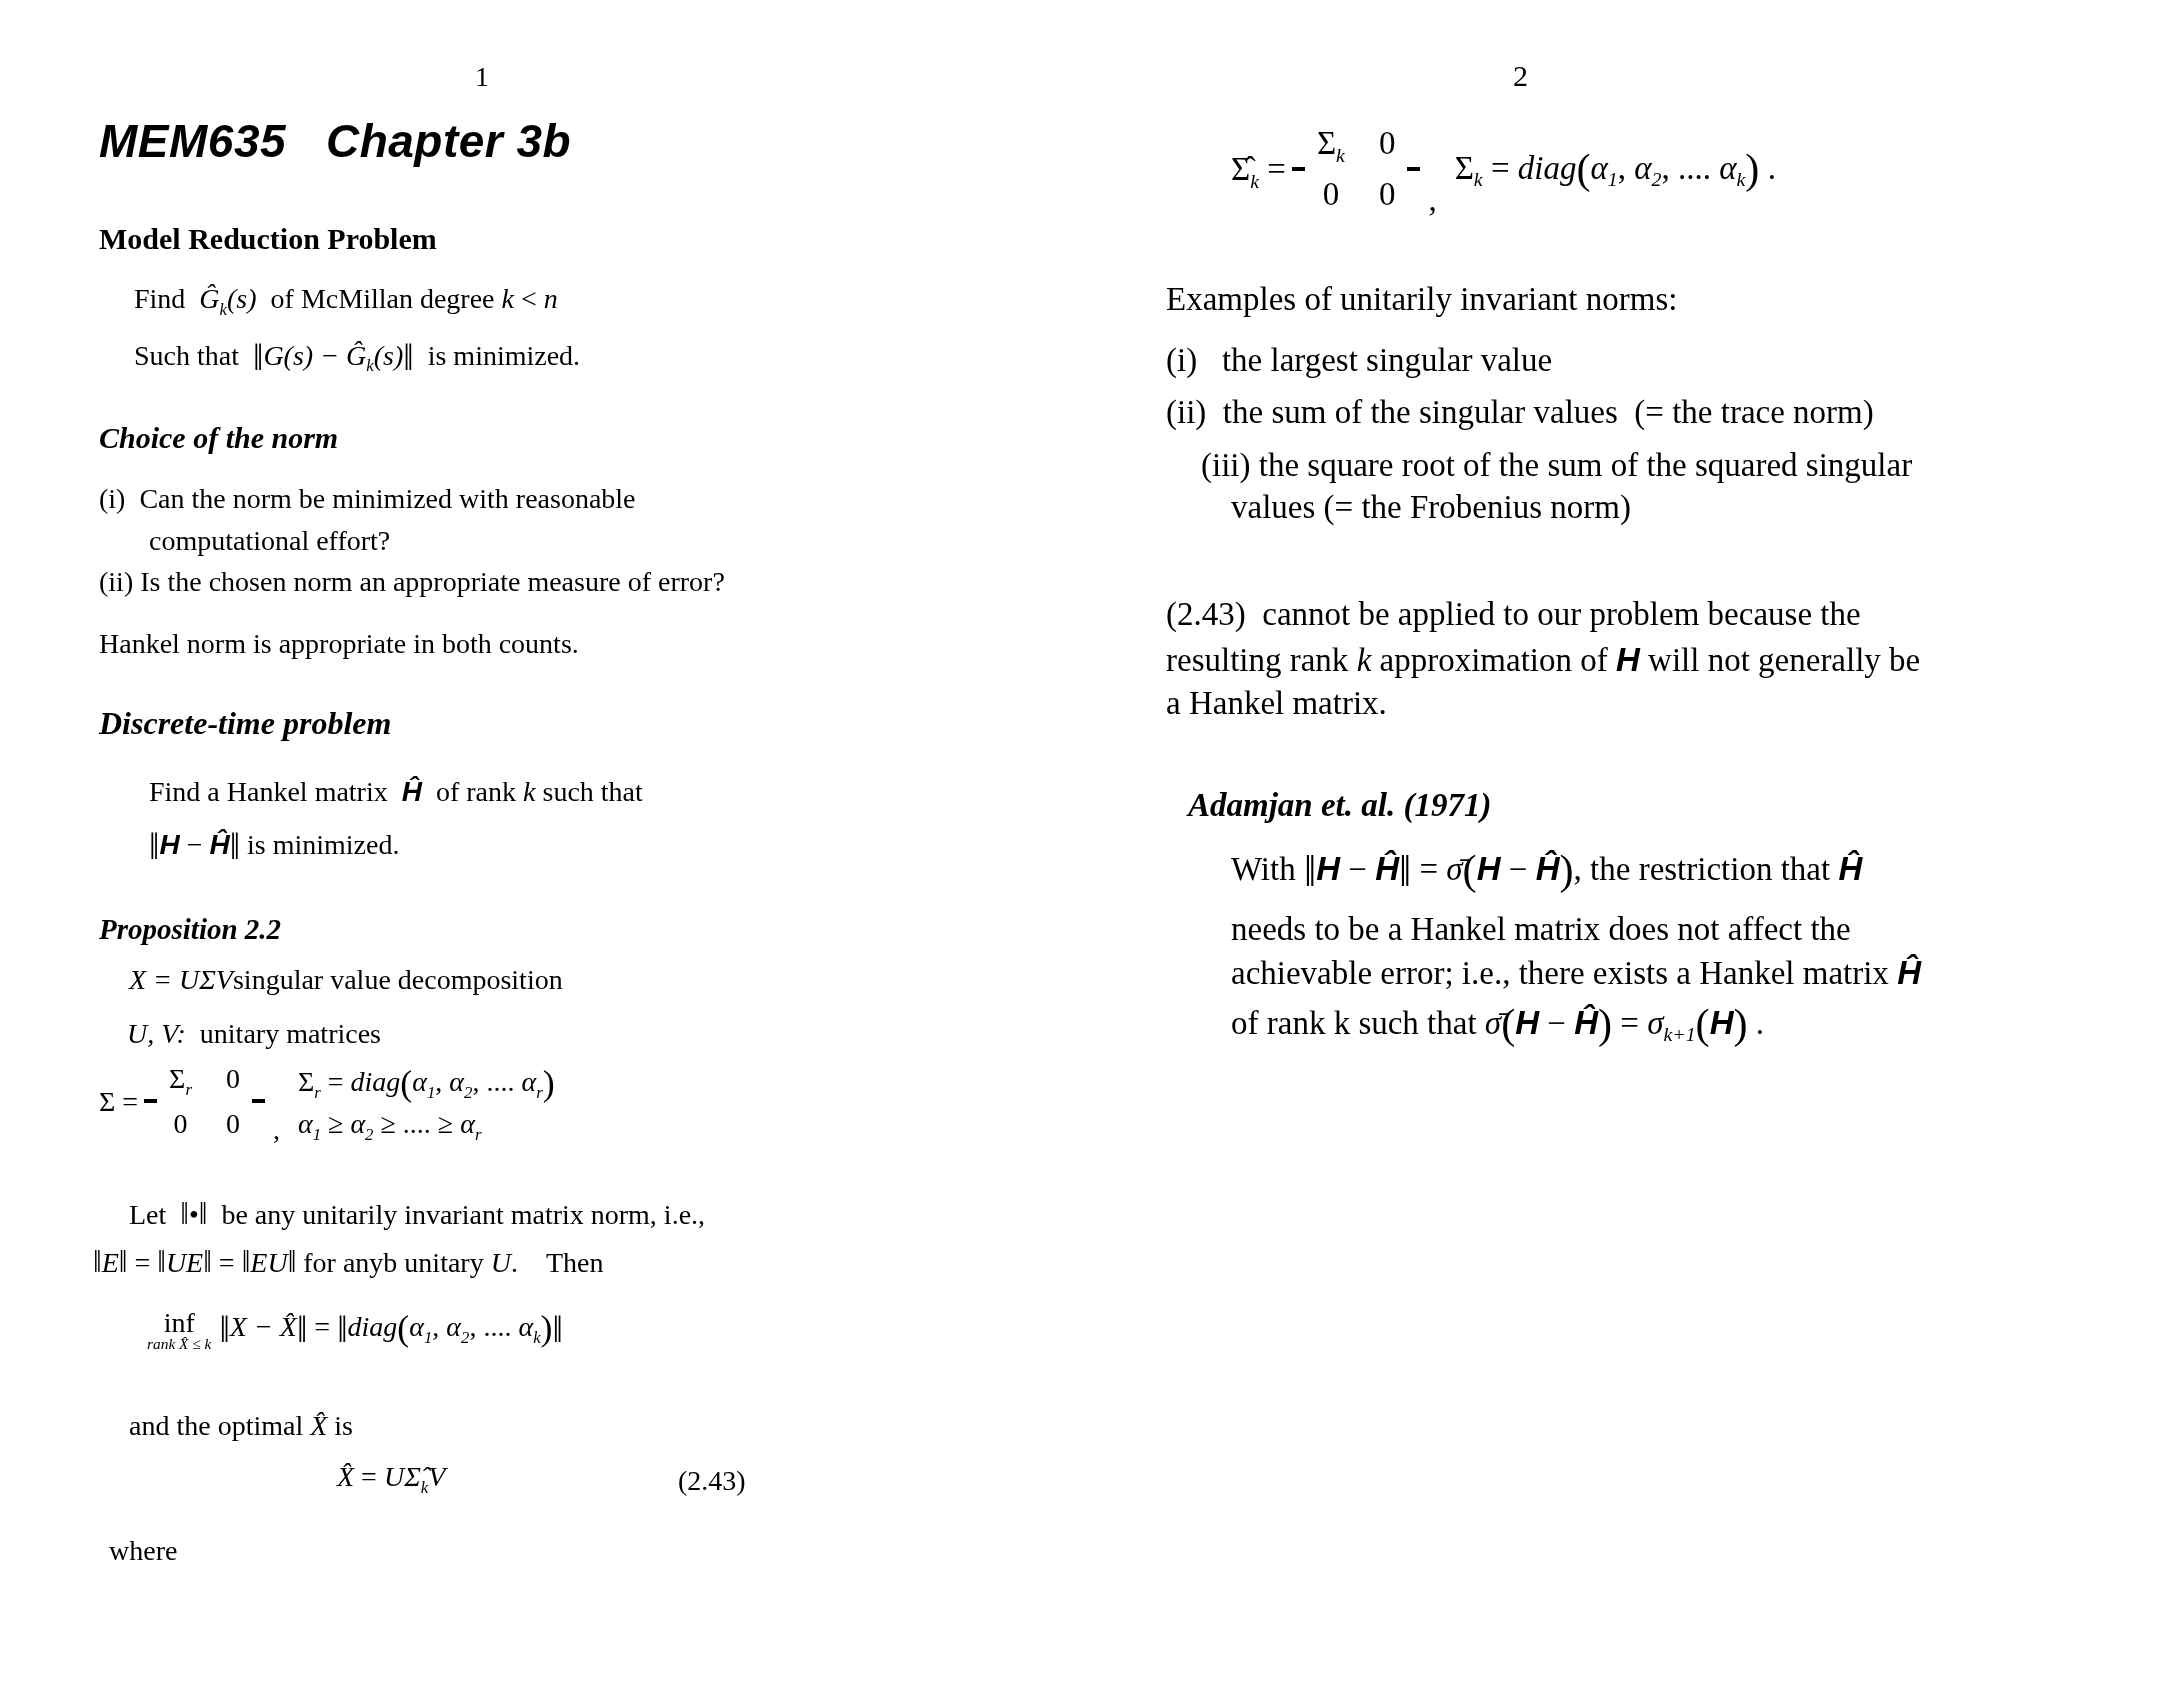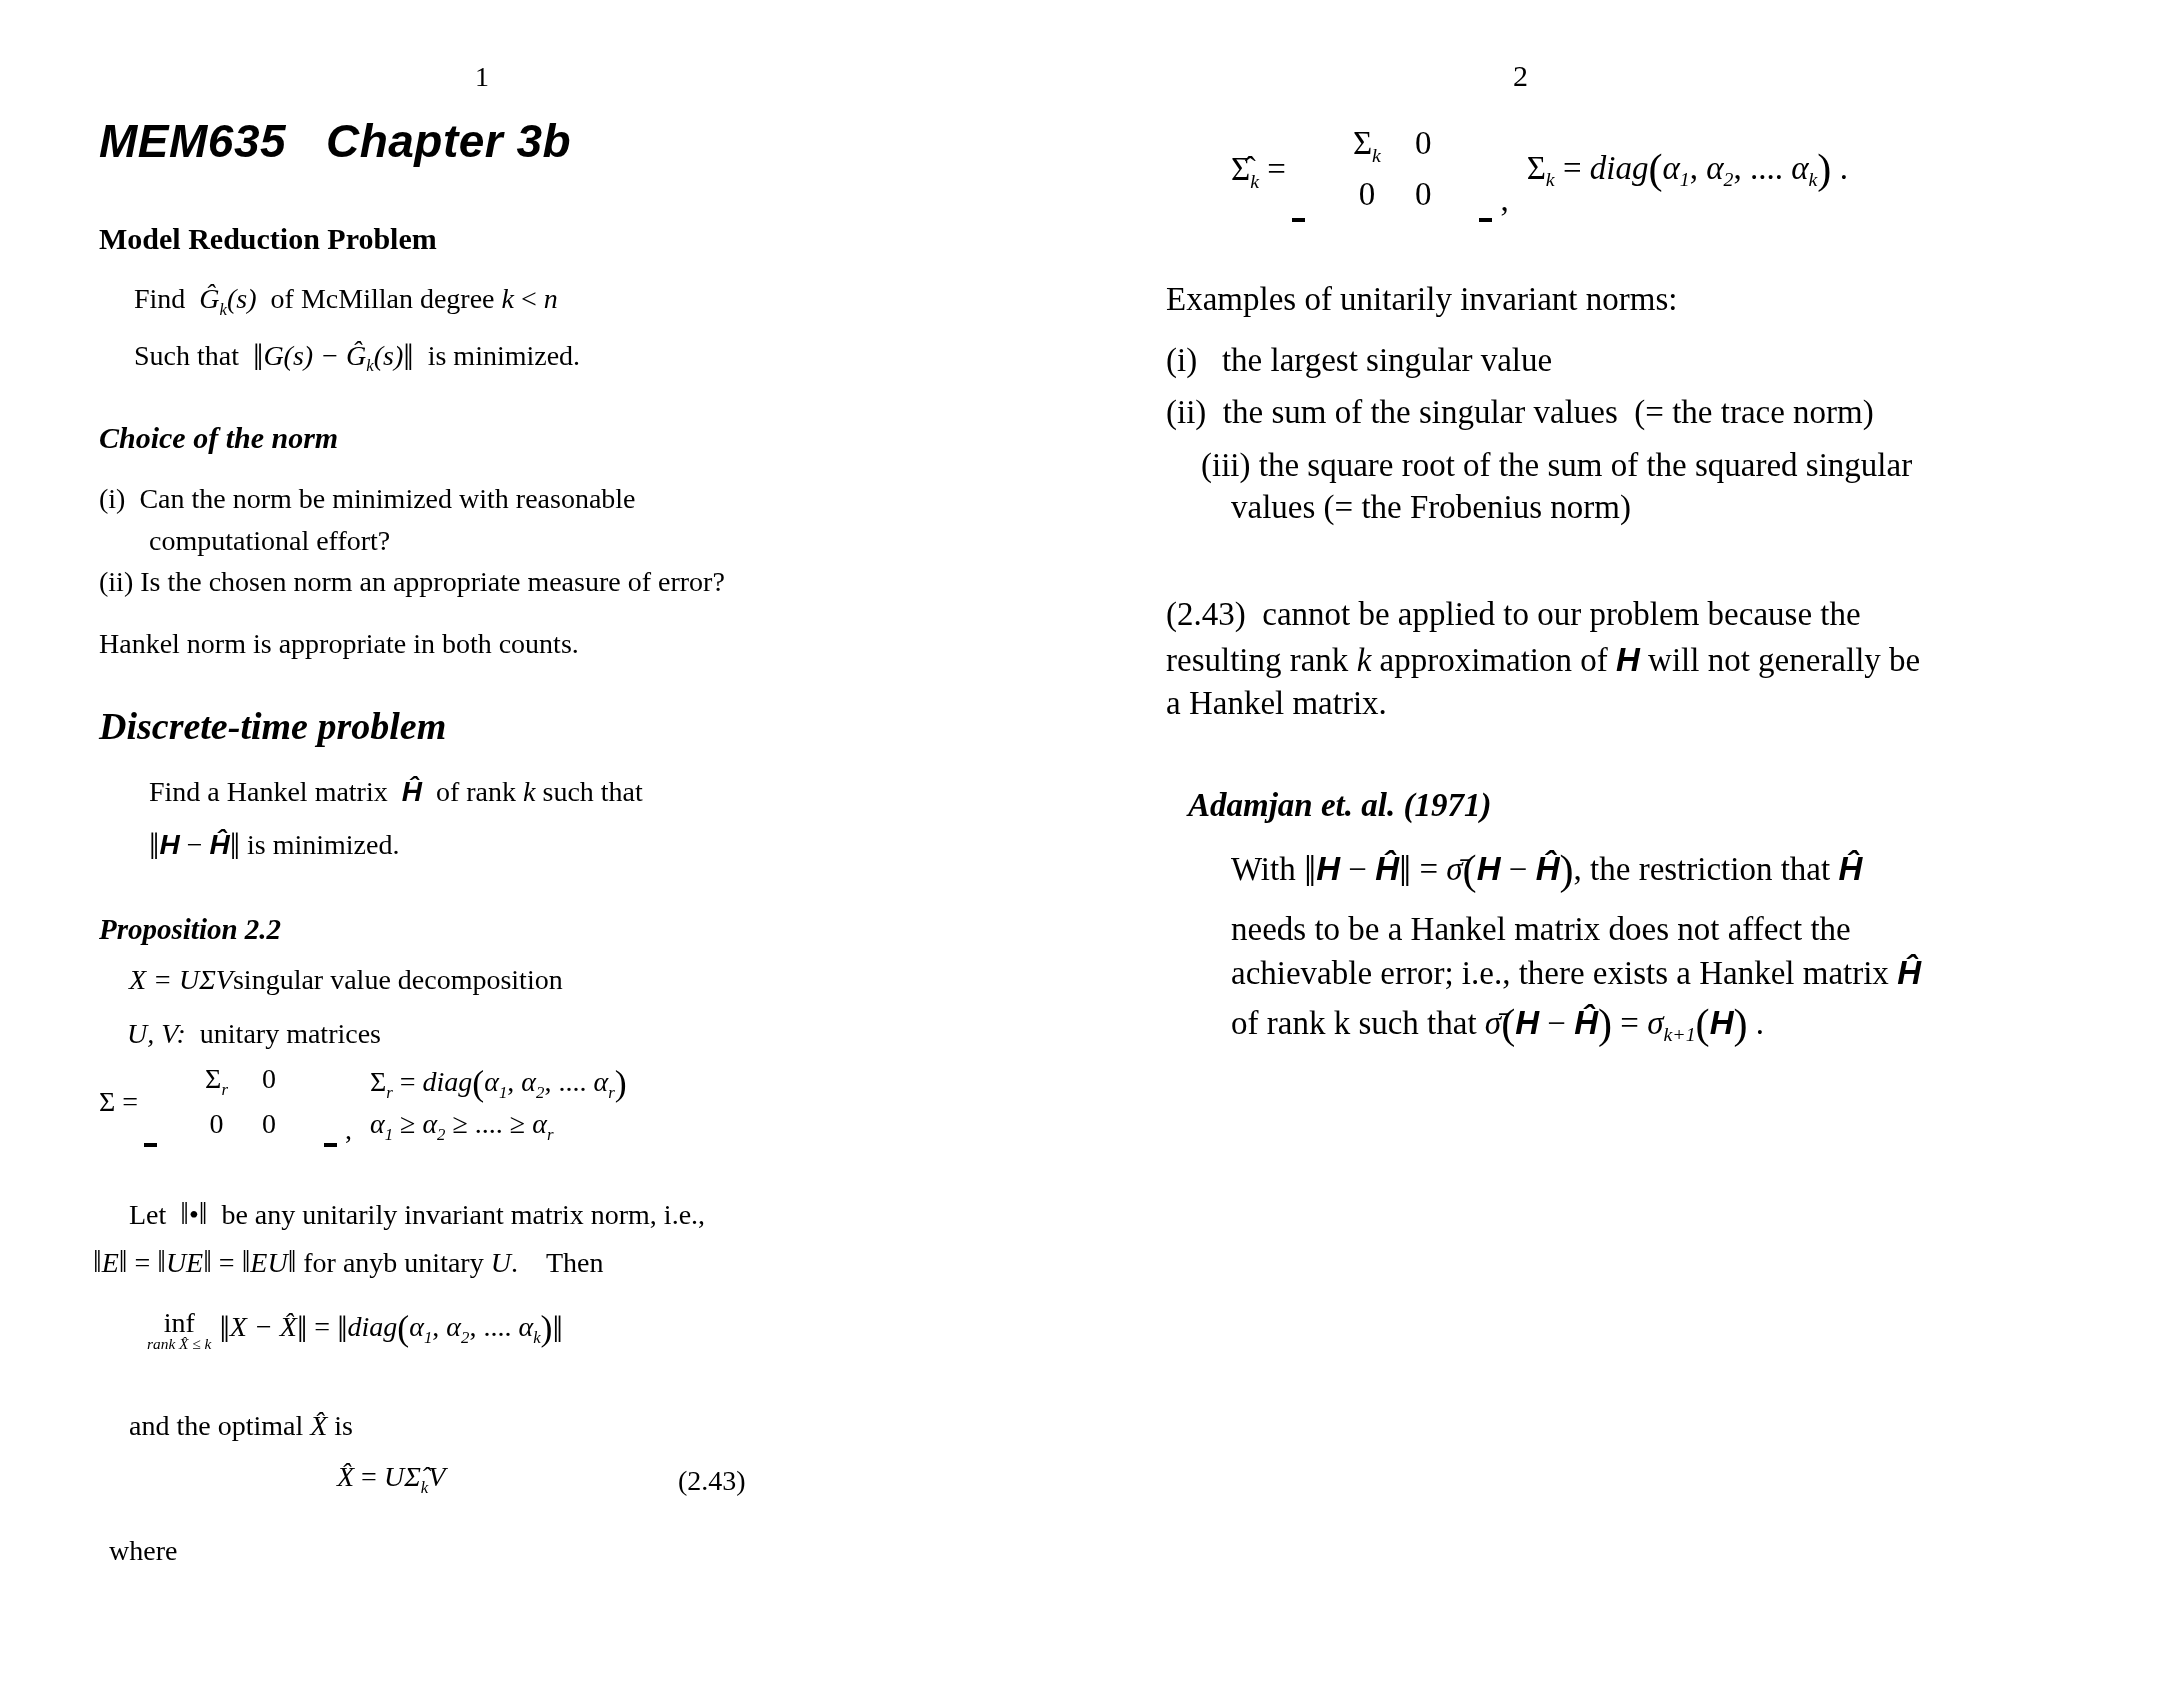--- a/index.html
+++ b/index.html
@@ -17,21 +17,21 @@
   .title {
     font-family:"Liberation Sans","DejaVu Sans",sans-serif;
     font-weight:bold; font-style:italic; font-size:46px; letter-spacing:0.5px;
   }
   sub { font-size:0.6em; font-style:italic; line-height:0; }
   .nb  { font-size:1.1em; }
   .nb2 { font-size:1.32em; vertical-align:-0.14em; }
   .bp  { font-size:1.28em; vertical-align:-0.1em; }
   .mrow { display:flex; align-items:center; }
   .seg { display:inline-block; white-space:nowrap; }
-  .matrix { display:inline-flex; align-items:flex-end; margin:0 6px;gap:36px; }
+  .matrix { display:inline-flex; align-items:center; margin:0 6px; }
   .mbl, .mbr { width:11px; border:2.5px solid #000; }
   .mbl { border-right:none; }
   .mbr { border-left:none; }
   .mgrid { display:grid; grid-template-columns:auto auto; column-gap:34px; row-gap:10px; padding:6px 12px; text-align:center; }
   .mcomma { align-self:flex-end; margin:0 18px 0 2px; }
   .mcol { display:inline-flex; flex-direction:column; }
   .stack { display:inline-flex; flex-direction:column; align-items:center; margin-right:8px;text-align:right; }
   .stack .sbot { font-size:0.55em; font-style:italic; margin-top:-6px; }
 </style>
 </head>
@@ -50,21 +50,21 @@
   <div class="abs p1" style="left:134px;top:281px"><span>Find&nbsp;&nbsp;</span><span class="i">Ĝ</span><sub>k</sub><span class="i">(s)</span><span>&nbsp;&nbsp;of McMillan degree </span><span class="i">k</span><span> &lt; </span><span class="i">n</span></div>
 
   <div class="abs p1 b i" style="left:99px;top:419px;font-size:30px">Choice of the norm</div>
 
   <div class="abs p1" style="left:99px;top:481px">(i)&nbsp; Can the norm be minimized with reasonable</div>
   <div class="abs p1" style="left:149px;top:523px">computational effort?</div>
   <div class="abs p1" style="left:99px;top:564px">(ii) Is the chosen norm an appropriate measure of error?</div>
 
   <div class="abs p1" style="left:99px;top:626px">Hankel norm is appropriate in both counts.</div>
 
-  <div class="abs p1 b i" style="left:99px;top:703px;font-size:38px">Discrete-time problem</div>
+  <div class="abs p1 b i" style="left:99px;top:703px;font-size:32px">Discrete-time problem</div>
 
   <div class="abs p1" style="left:149px;top:774px"><span>Find a Hankel matrix&nbsp; </span><span class="bh">Ĥ</span><span>&nbsp; of rank </span><span class="i">k</span><span> such that</span></div>
 
   <div class="abs p1" style="left:149px;top:824px"><span class="nb2">‖</span><span class="bh">H</span><span> − </span><span class="bh">Ĥ</span><span class="nb2">‖</span><span> is minimized.</span></div>
 
   <div class="abs p1 b i" style="left:99px;top:911px;font-size:29px">Proposition 2.2</div>
 
   <div class="abs p1" style="left:129px;top:962px"><span class="i">X = UΣV</span><span style="">singular value decomposition</span></div>
 
   <div class="abs p1" style="left:127px;top:1016px"><span class="i">U, V:</span><span>&nbsp; unitary matrices</span></div>

